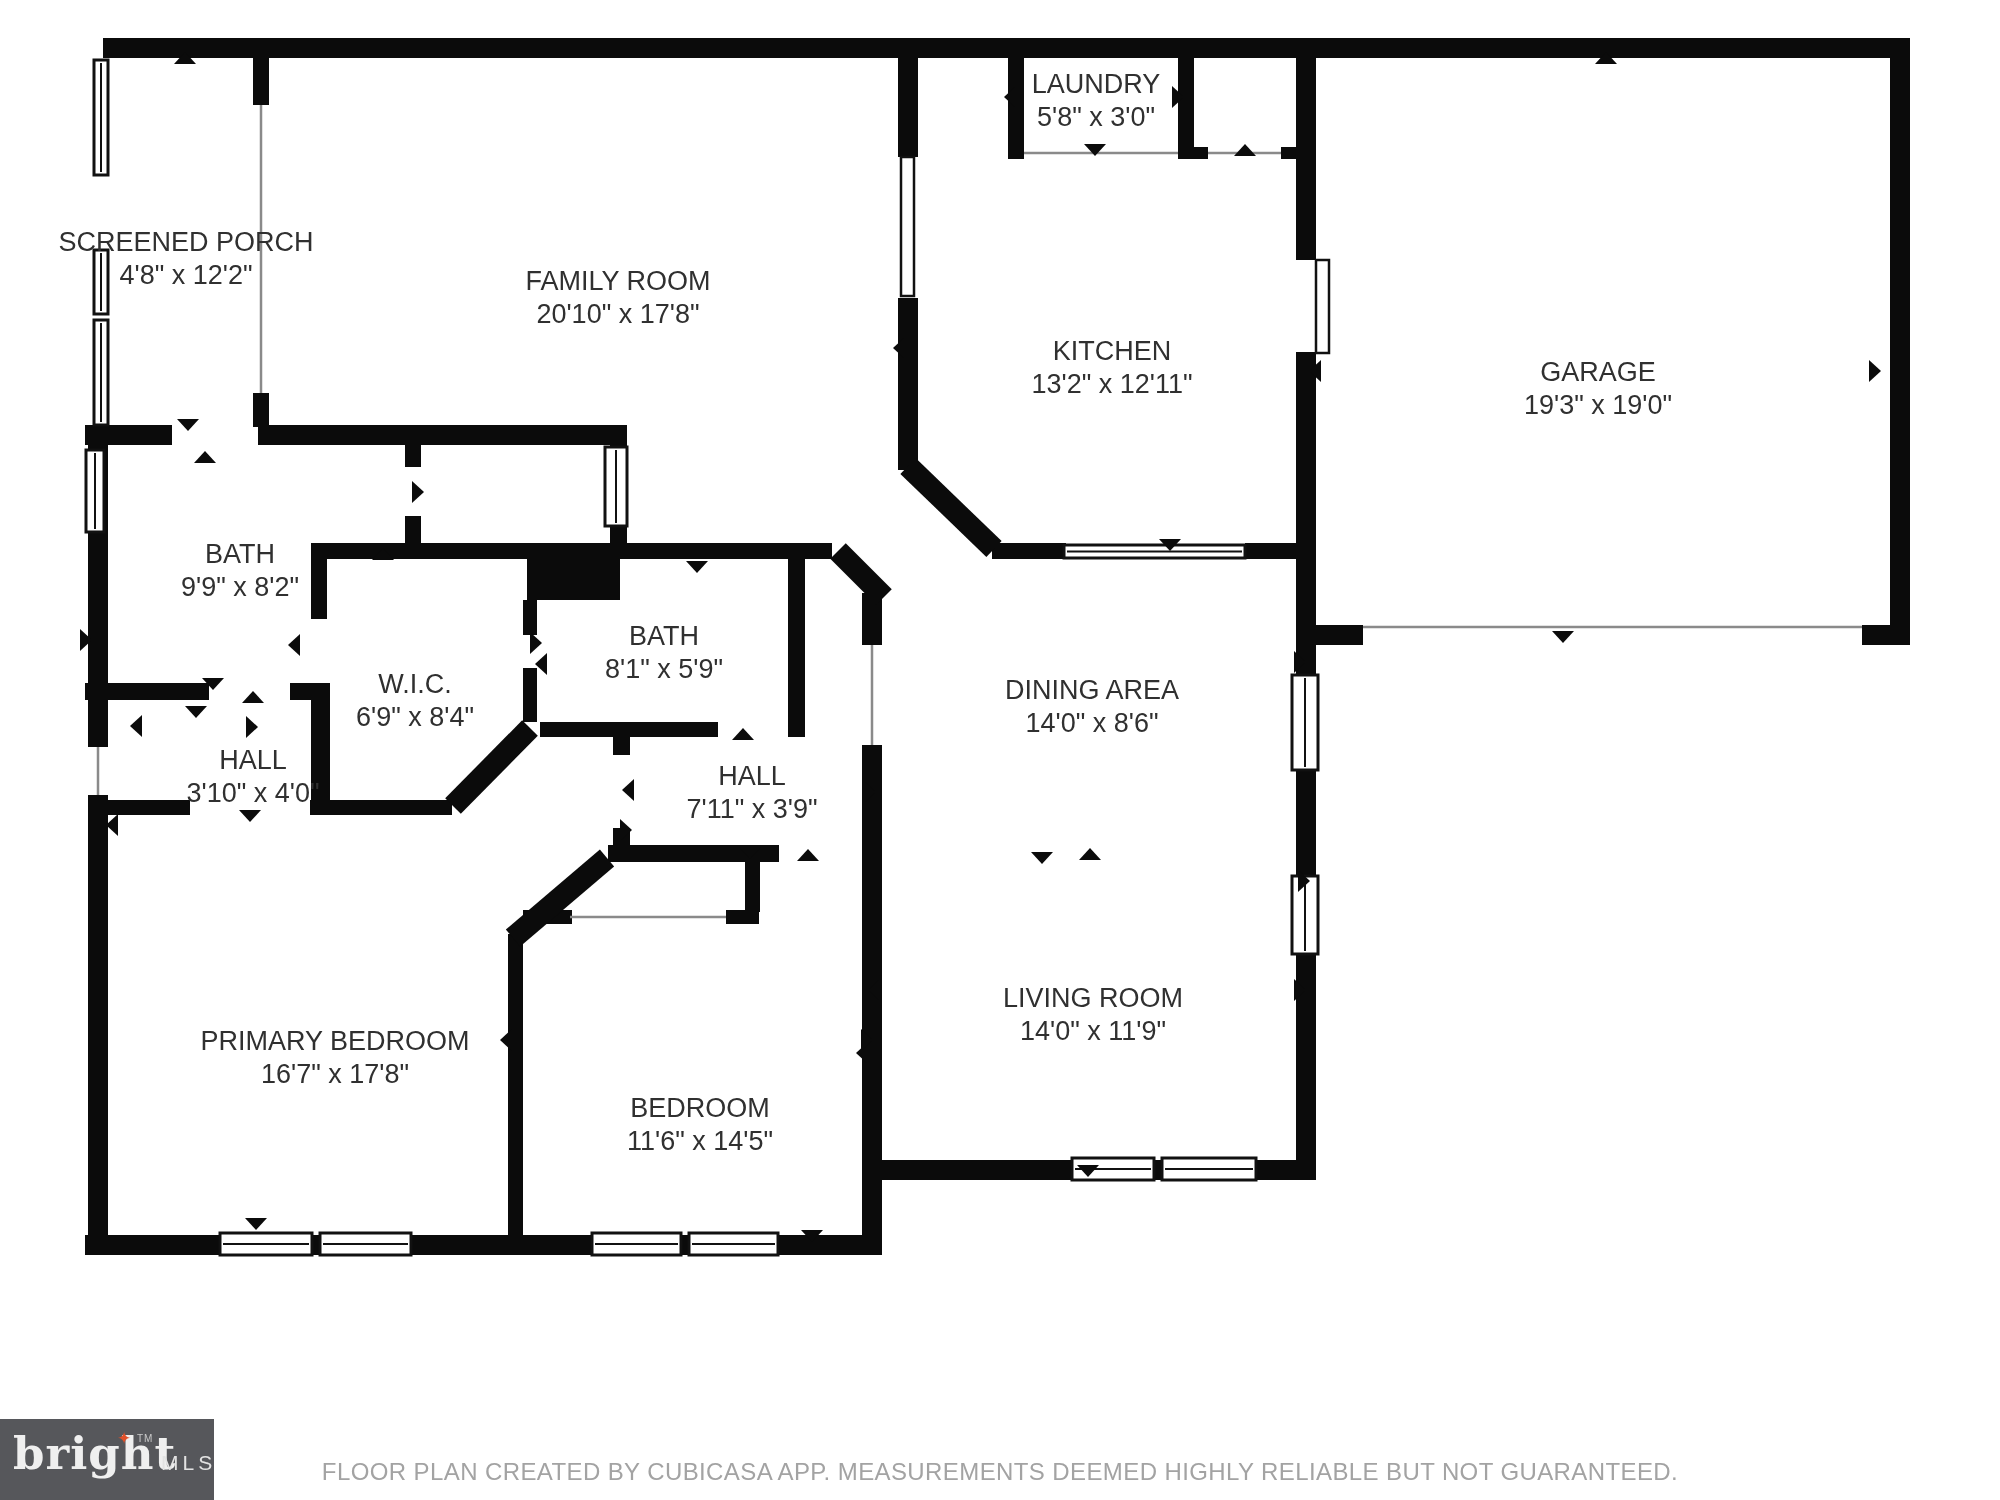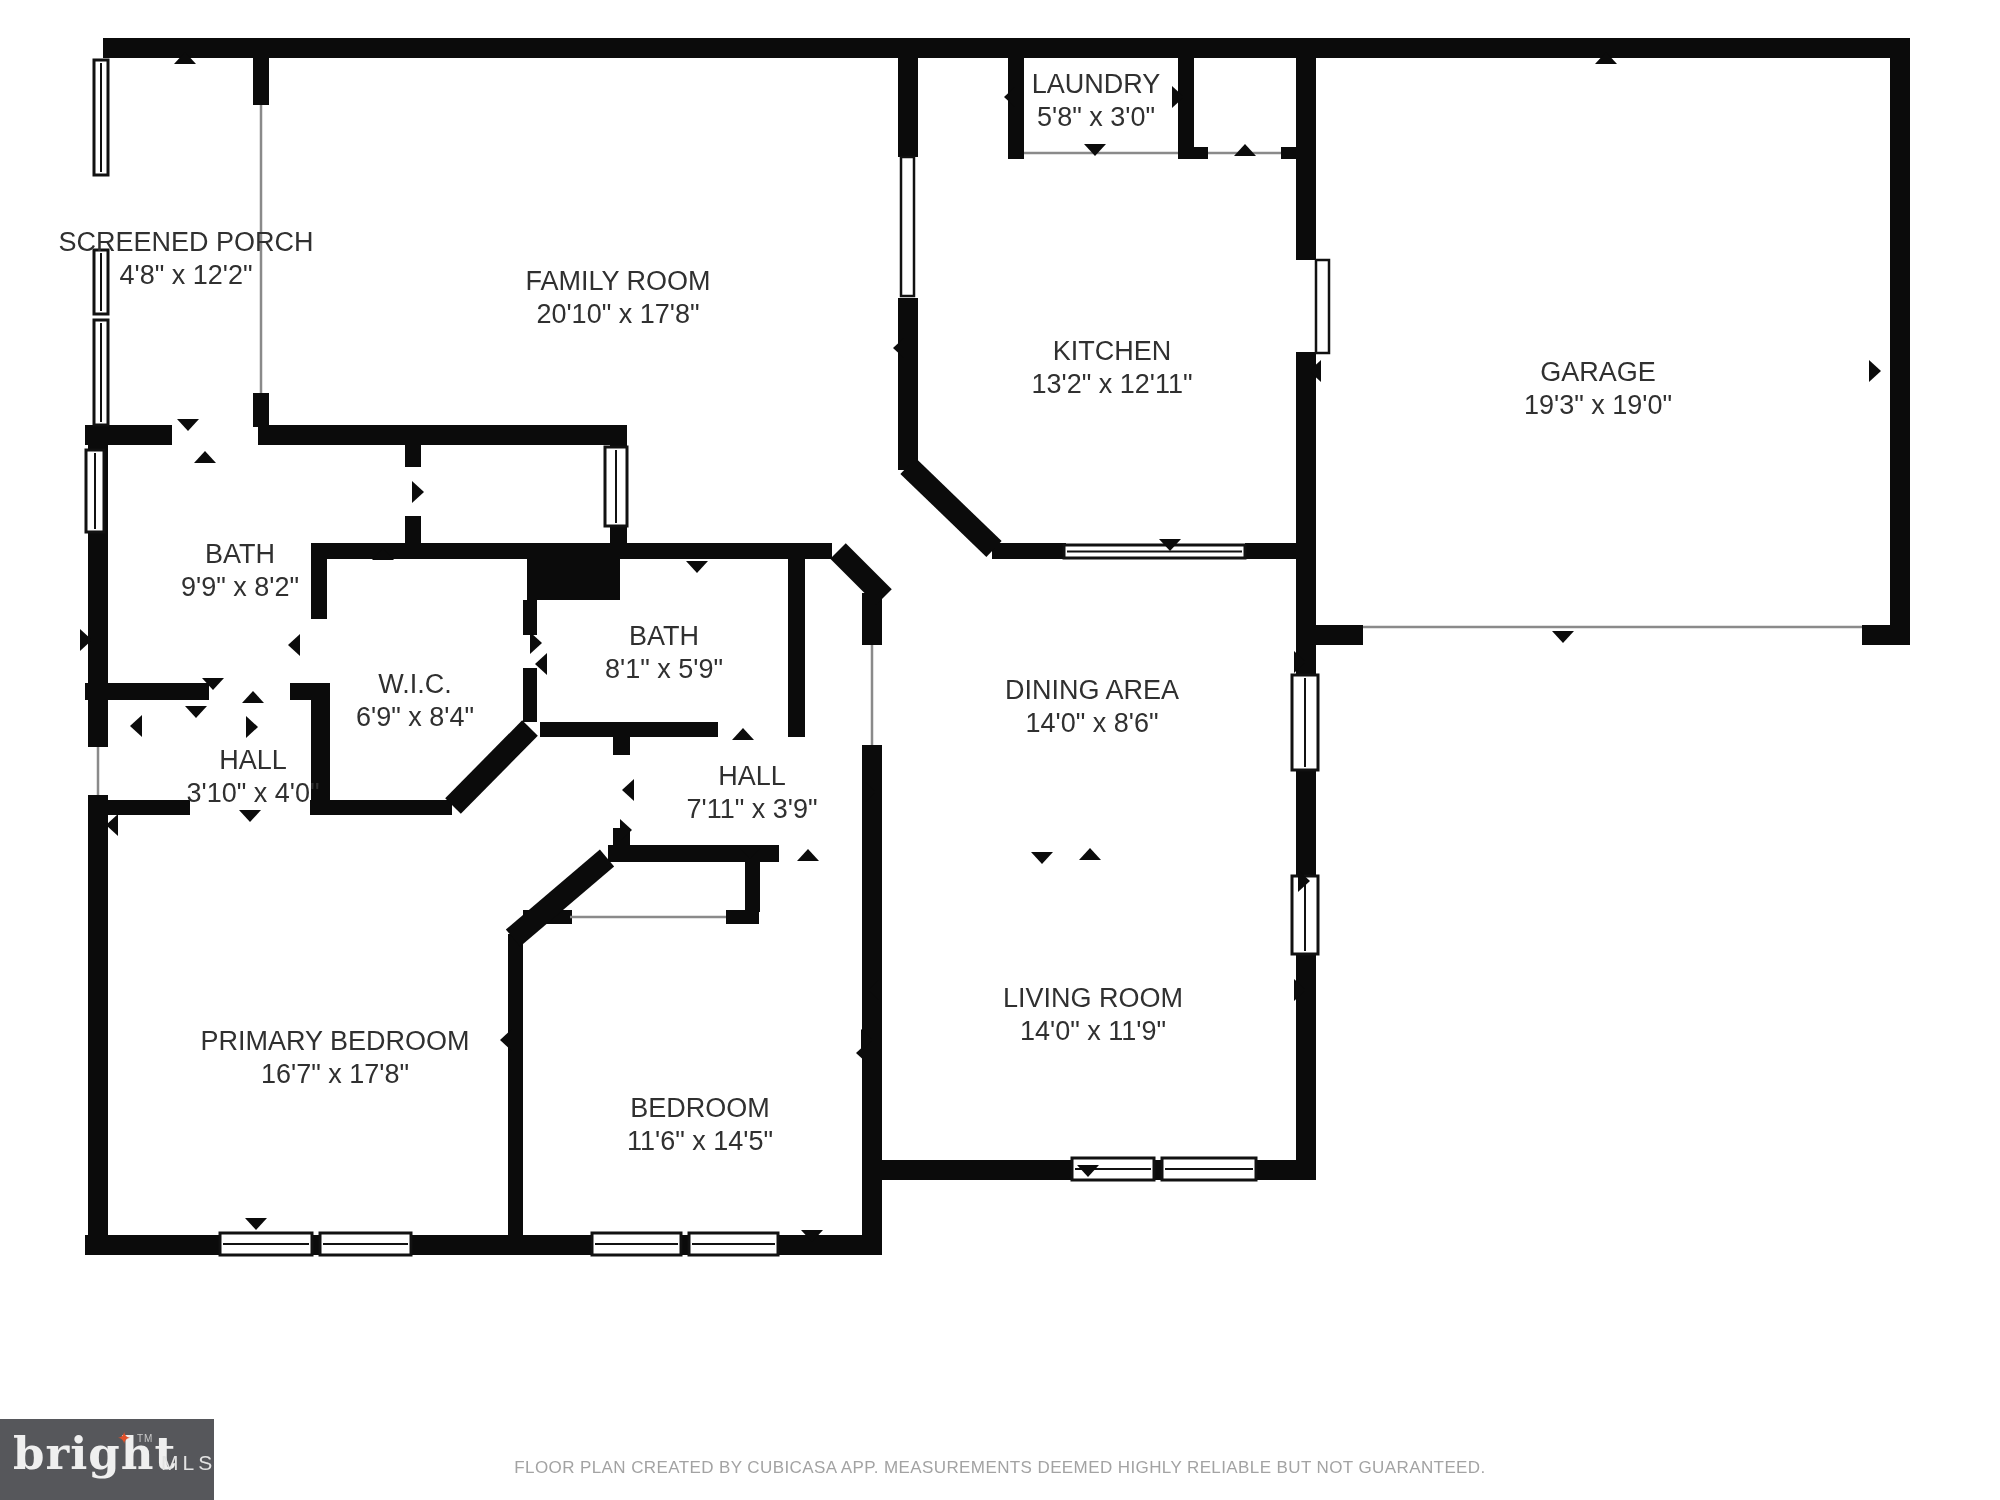--- a/index.html
+++ b/index.html
@@ -1,20 +1,20 @@
 <!DOCTYPE html>
 <html><head>
 <meta charset="utf-8">
 <style>
   html,body{margin:0;padding:0;background:#ffffff;}
   #page{position:relative;width:2000px;height:1500px;background:#ffffff;overflow:hidden;
         font-family:"Liberation Sans","DejaVu Sans",sans-serif;}
   #plan-svg{position:absolute;left:0;top:0;}
   #footer-note{position:absolute;left:0;top:1458px;width:2000px;text-align:center;
-        font-size:17px;letter-spacing:.4px;color:#a3a3a3;}
+        font-size:24px;letter-spacing:.4px;color:#a3a3a3;}
   #brand-box{position:absolute;left:0;top:1419px;width:214px;height:81px;background:#56575b;}
   .brand-word{position:absolute;left:13px;top:8px;font-family:"DejaVu Serif","Liberation Serif",serif;
         font-weight:700;font-size:45px;color:#efefef;letter-spacing:1px;}
   .brand-star{position:absolute;left:117px;top:9px;font-size:17px;color:#e0502a;}
   .brand-tm{position:absolute;left:137px;top:14px;font-size:10px;color:#c9c9c9;letter-spacing:1px;}
   .brand-mls{position:absolute;left:152px;top:32px;font-size:21px;color:#e2e2e2;letter-spacing:4px;margin-left:9px;}
 </style>
 </head>
 <body>
 

